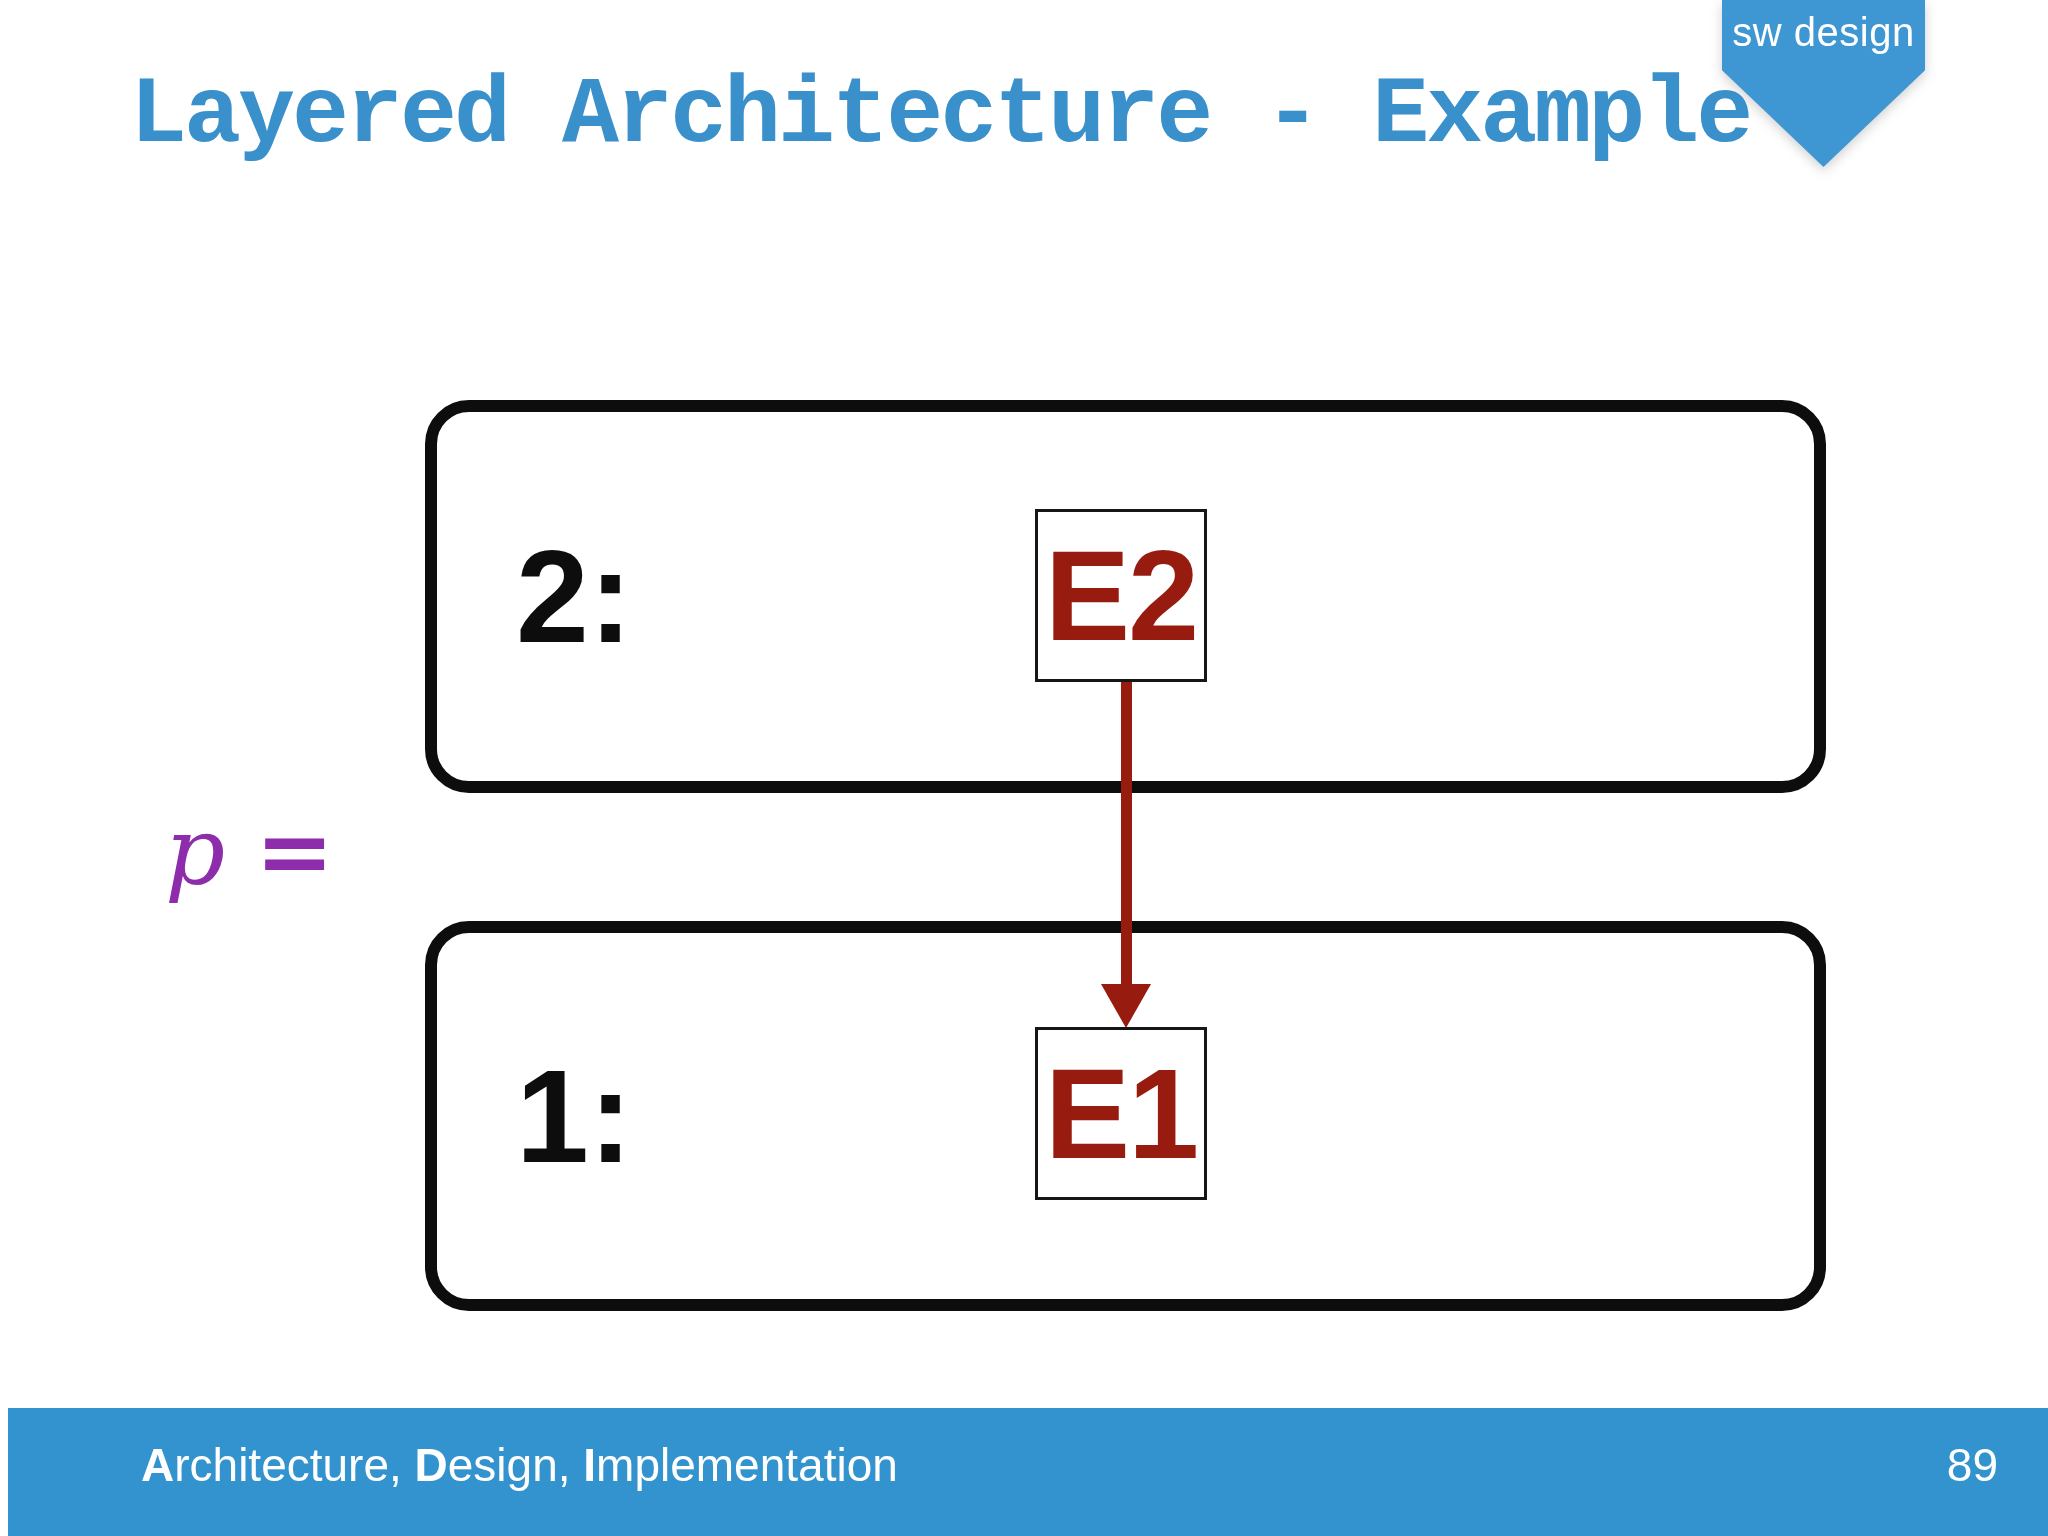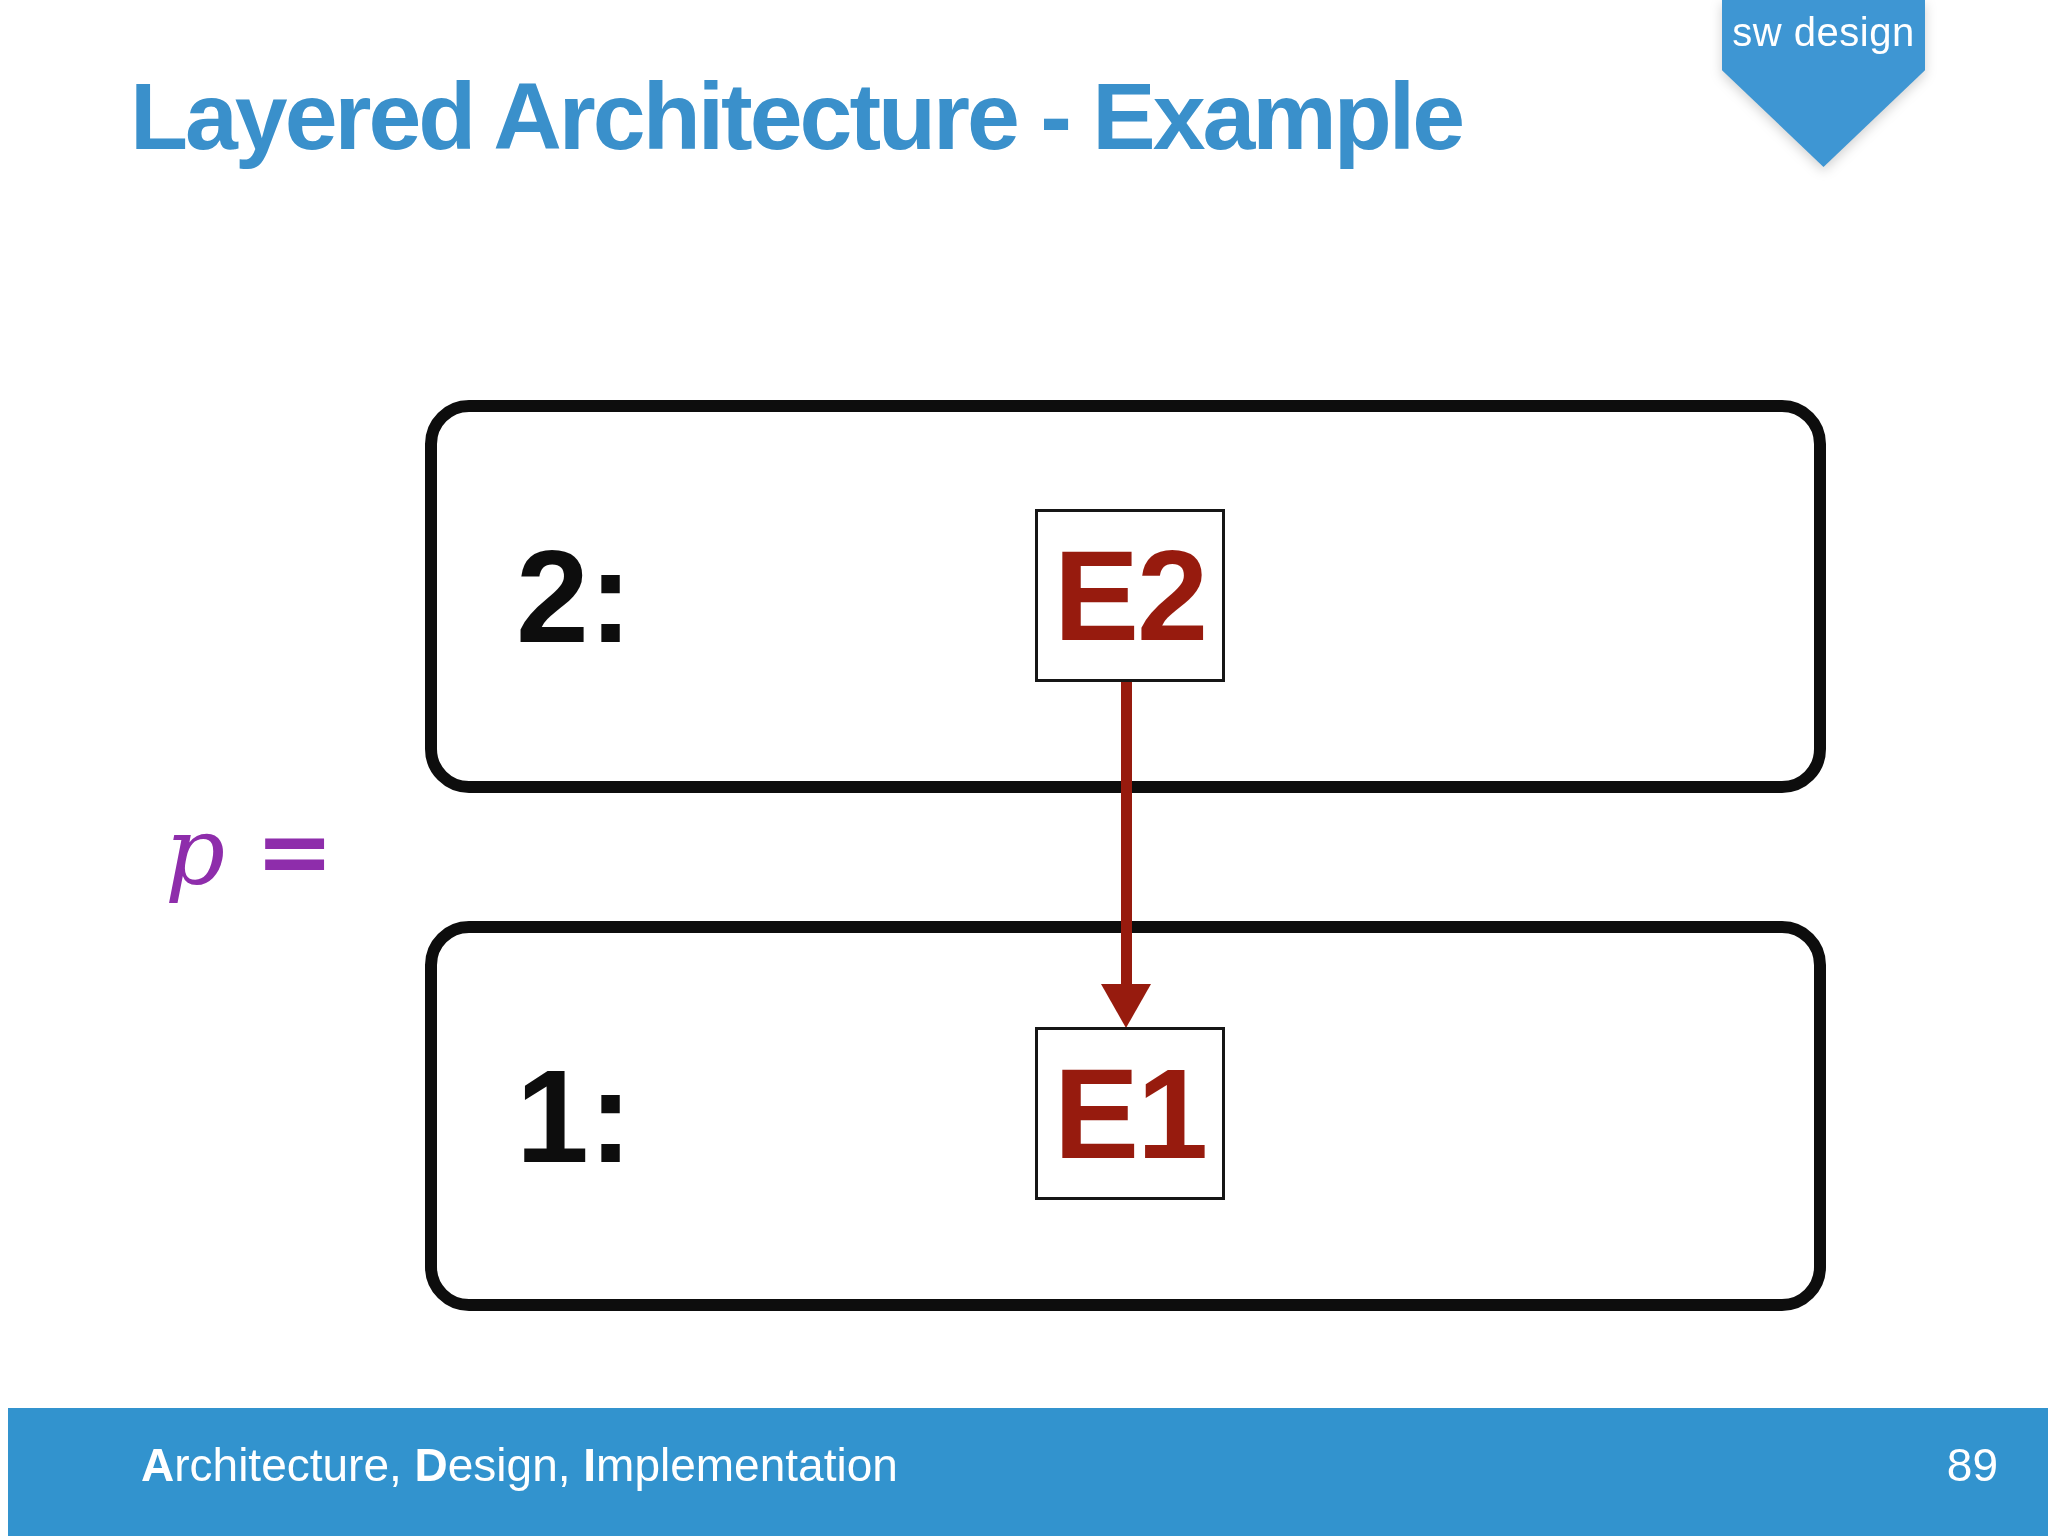--- a/index.html
+++ b/index.html
@@ -36,21 +36,21 @@
     font-weight: 400;
     letter-spacing: 0.5px;
   }
 
   
   .title {
     position: absolute;
     left: 130px;
     top: 62px;
     margin: 0;
-    font-family: Liberation Sans, sans-serif;
+    font-family: Liberation Mono, monospace;
     font-weight: bold;
     font-size: 95px;
     letter-spacing: -3px;
     color: var(--title-blue, #3a90cb);
     white-space: nowrap;
   }
 
   
   .layer {
     position: absolute;
@@ -70,21 +70,21 @@
     font-size: 131px;
     font-weight: bold;
     color: #0d0d0d;
     line-height: 1;
   }
 
   
   .ebox {
     position: absolute;
     left: 1035px;
-    width: 190px;
+    width: 172px;
     height: 173px;
     box-sizing: border-box;
     border: 3px solid #161616;
     background: #ffffff;
     display: flex;
     align-items: center;
     justify-content: center;
   }
   .ebox span {
     font-size: 128px;

